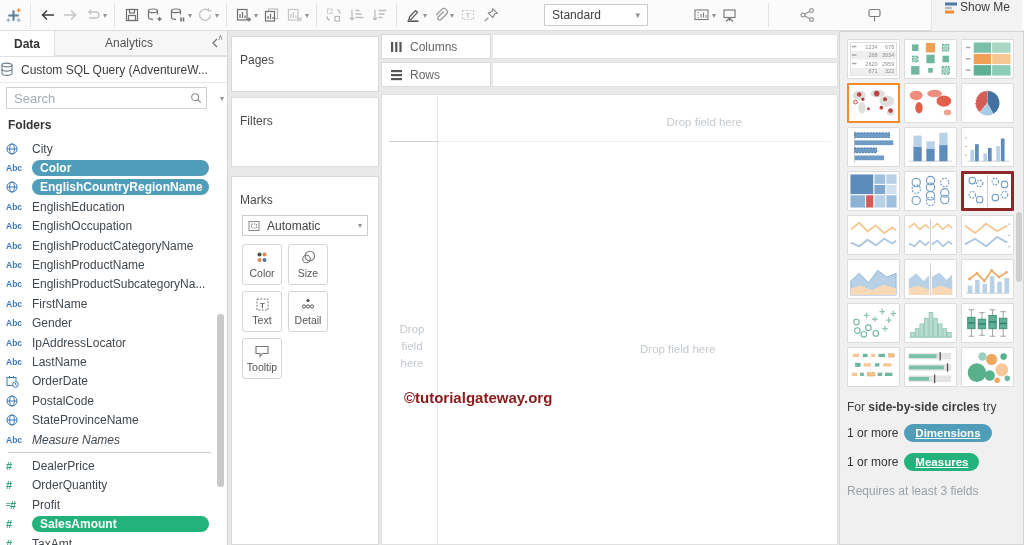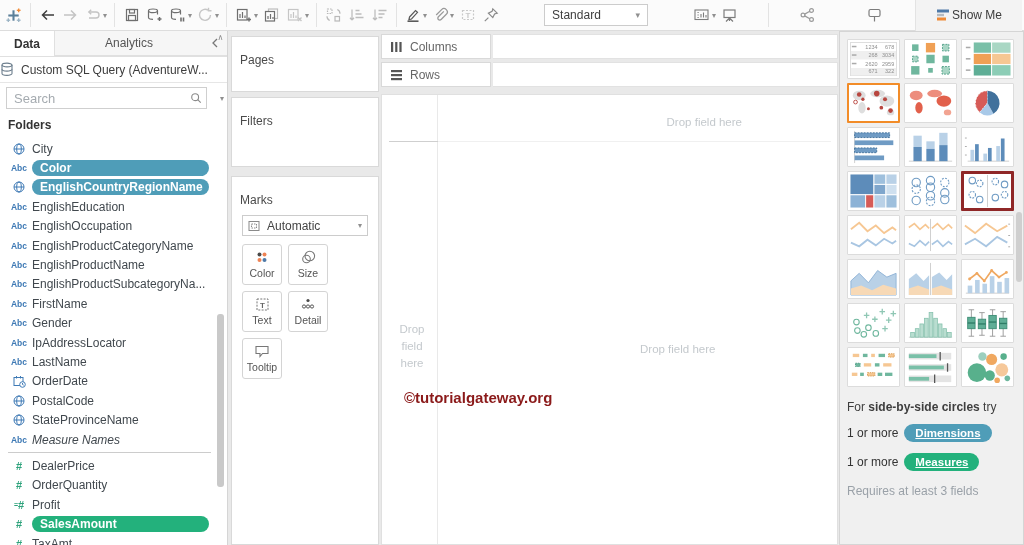--- a/index.html
+++ b/index.html
@@ -7,37 +7,37 @@
 body{font-family:"Liberation Sans",sans-serif;background:#e9e9e9;position:relative;overflow:hidden;font-size:12px;color:#333;}
 svg{display:block;}
 
 .toolbar{position:absolute;left:0;top:0;width:1024px;height:31px;background:#fbfbfb;border-bottom:1px solid #ddd;display:flex;align-items:center;padding:0 2px;}
 .tb-btn{height:28px;min-width:23px;display:flex;align-items:center;justify-content:center;padding:0 2px;cursor:pointer;}
 .tb-caret{font-size:8px;color:#909090;margin-left:1px;cursor:pointer;}
 .tb-sep{width:1px;height:24px;background:#e3e3e3;margin:0 5px;}
 .tb-gap{width:22px;}
 .standard-select{display:flex;align-items:center;justify-content:space-between;border:1px solid #ccc;background:#fff;height:22px;width:104px;padding:0 7px;color:#3e3e3e;margin:0 20px;cursor:pointer;}
 .standard-select .tb-caret{font-size:9px;}
-.showme-btn{display:flex;align-items:center;gap:0;height:31px;padding:0 20px;border-left:1px solid #e3e3e3;background:#f3f3f3;cursor:pointer;color:#3b3b3b;}
+.showme-btn{display:flex;gap:0;height:31px;padding:0 12px;border-left:1px solid #e3e3e3;background:#f3f3f3;cursor:pointer;color:#3b3b3b;}
 
 .sidebar{position:absolute;left:0;top:31px;width:228px;bottom:0;background:#fff;border-right:1px solid #d5d5d5;}
 .sb-tabs{display:flex;height:26px;border-bottom:1px solid #e0e0e0;align-items:stretch;}
 .sb-tab{display:flex;align-items:center;padding:0 14px;cursor:pointer;}
 .sb-tab.active{background:#fff;font-weight:bold;color:#333;border-right:1px solid #e0e0e0;}
 .sb-tab.inactive{color:#555;background:#f6f6f6;flex:1;justify-content:center;border-bottom:1px solid #e0e0e0;}
 .sb-collapse{width:24px;display:flex;align-items:center;justify-content:center;background:#f6f6f6;cursor:pointer;border-bottom:1px solid #e0e0e0;}
 .datasource{height:26px;display:flex;align-items:center;gap:7px;padding:0 0;border-bottom:1px solid #e6e6e6;color:#3c3c3c;white-space:nowrap;overflow:hidden;}
 .search-row{height:30px;display:flex;align-items:center;padding:0 6px;gap:4px;}
 .search-box{flex:1;display:flex;align-items:center;border:1px solid #cfcfcf;height:22px;background:#fff;padding:0 4px 0 7px;}
 .search-box input{border:none;outline:none;flex:1;font-size:13px;color:#444;font-family:"Liberation Sans",sans-serif;min-width:0;}
 .search-box input::placeholder{color:#a5abb0;}
 .folders-label{font-weight:bold;color:#333;padding:5px 8px 3px 8px;}
 .field-list{position:absolute;top:108px;left:0;right:0;bottom:0;overflow:hidden;}
 .field-row{height:19.4px;display:flex;align-items:center;cursor:pointer;padding-left:6px;}
-.field-icon{width:26px;flex:0 0 26px;display:flex;align-items:center;justify-content:center;}
+.field-icon{width:26px;flex:0 0 26px;display:flex;align-items:center;}
 .abc{font-size:8.5px;font-weight:bold;color:#3f7ab5;letter-spacing:0;}
 .hash{font-size:11px;font-weight:bold;color:#2fa37c;}
 .hash small{font-size:7px;vertical-align:2px;}
 .field-label{color:#41484e;white-space:nowrap;overflow:hidden;padding-right:4px;}
 .field-label.italic{font-style:italic;}
 .field-label.pill{flex:1;margin-right:18px;border-radius:10px;padding:1px 8px;color:#fff;font-weight:bold;}
 .field-label.pill.blue{background:var(--dim_pill);}
 .field-label.pill.green{background:var(--meas_pill);}
 .field-divider{height:1px;background:#ccc;margin:3px 16px 3px 8px;}
 .fl-scroll{position:absolute;right:2px;top:2px;bottom:2px;width:9px;}

